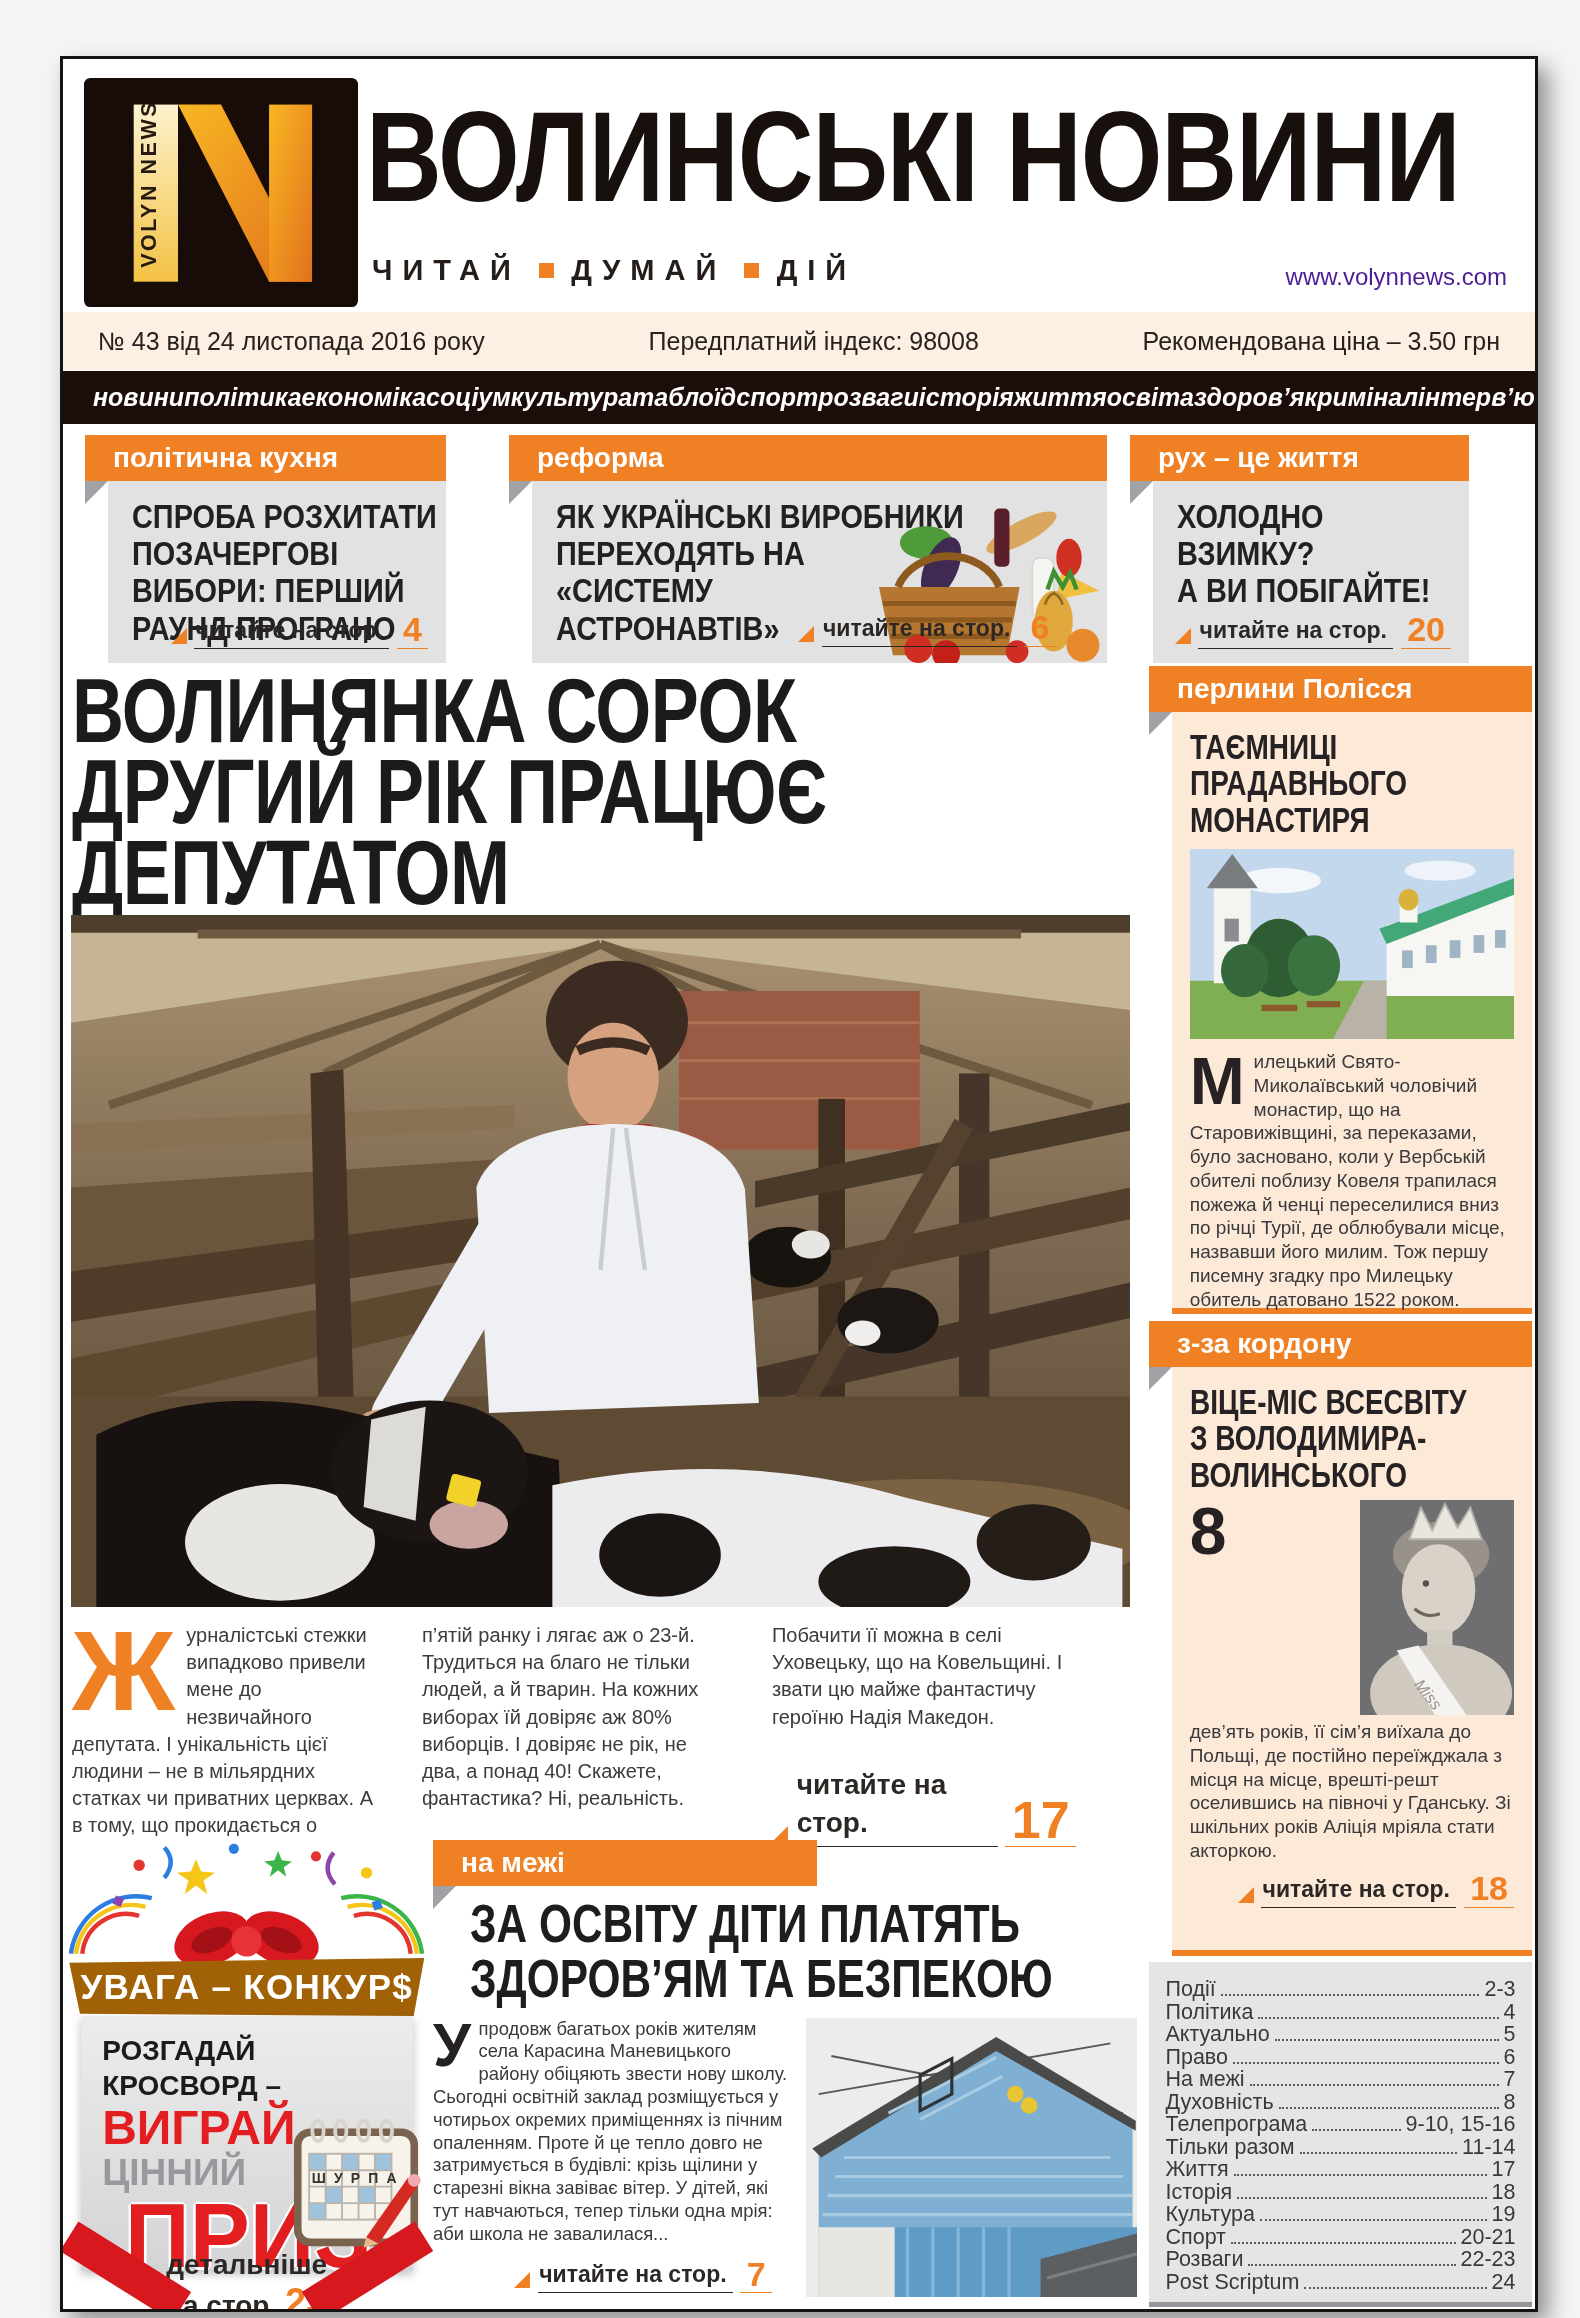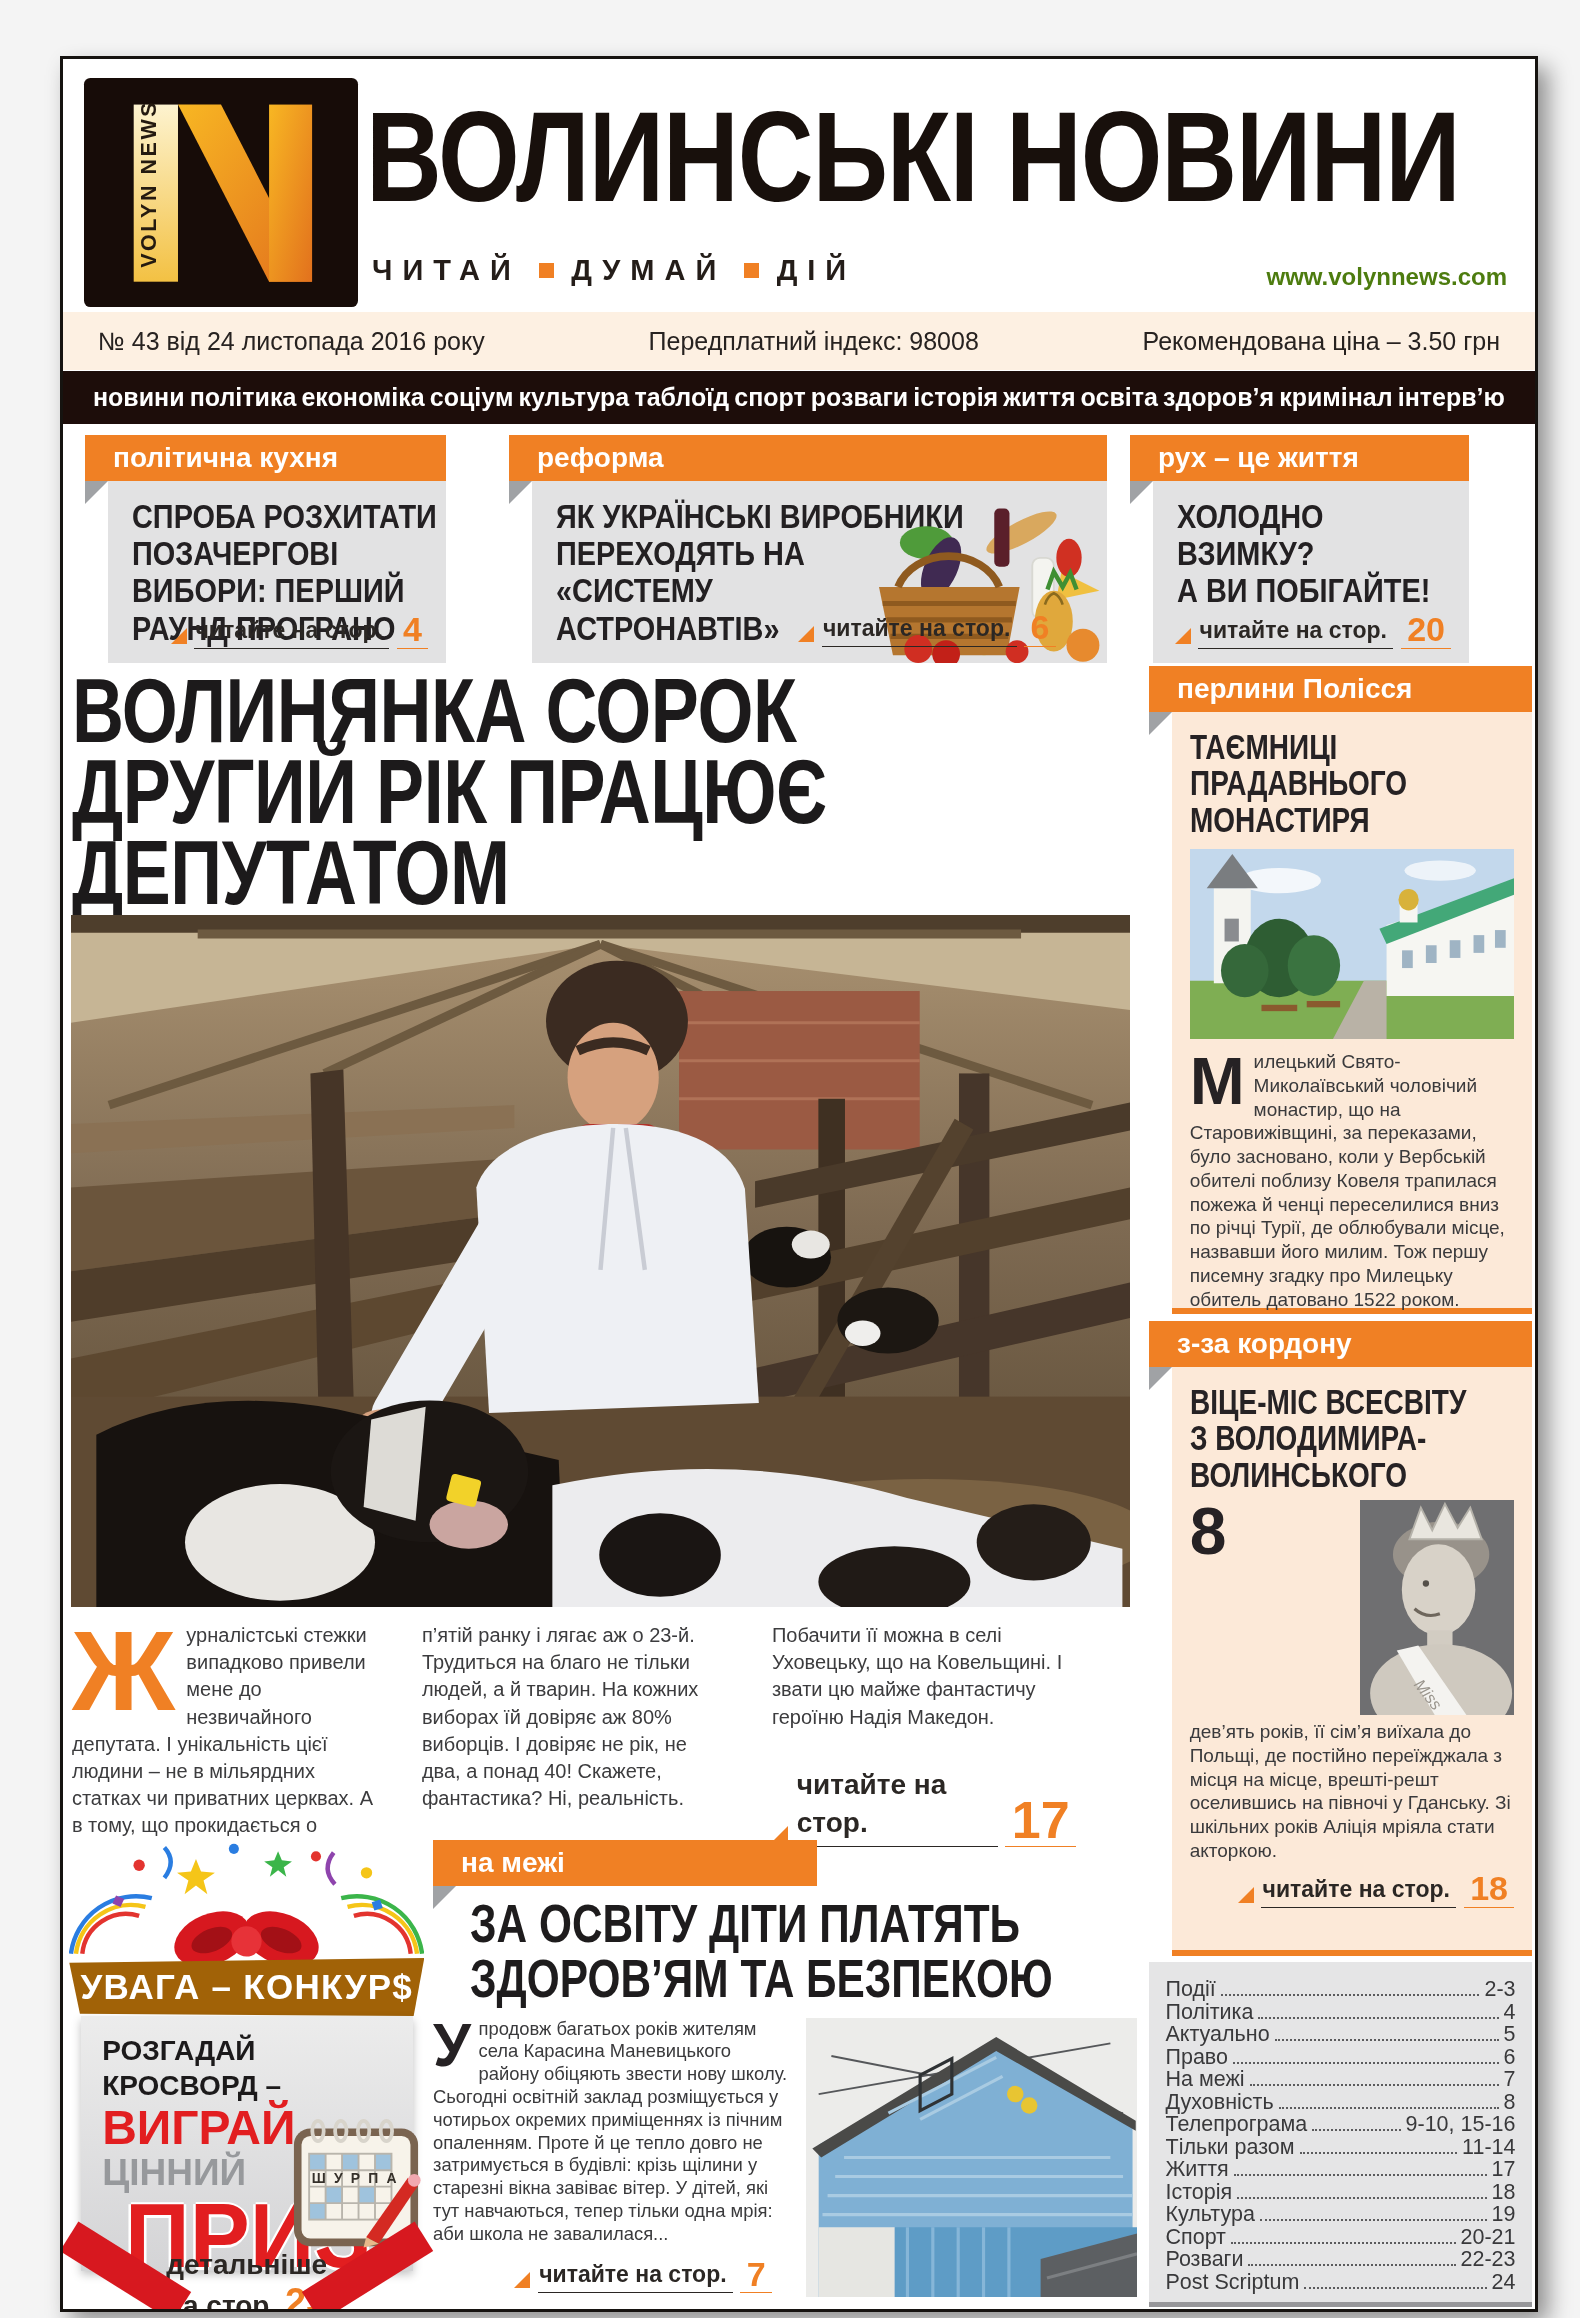--- a/index.html
+++ b/index.html
@@ -5,25 +5,25 @@
   html,body{margin:0;padding:0;background:#f4f4f4;}
   body{width:1580px;height:2319px;position:relative;font-family:"Liberation Sans","DejaVu Sans",sans-serif;color:#272220;}
   #frame{position:absolute;left:60px;top:56px;width:1472px;height:2250px;background:#ffffff;border:3.2px solid #161310;box-shadow:10px 11.4px 21.5px rgba(0,0,0,.42);overflow:hidden;}
   .cx{display:block;transform:scaleX(var(--sx,.82));transform-origin:0 0;white-space:nowrap;}
   
   #logo{position:absolute;left:21px;top:19px;width:274px;height:229px;background:#170c08;border-radius:6.3px;}
   #masthead{position:absolute;left:303px;top:34px;font-weight:bold;font-size:128px;line-height:1;color:#18100c;letter-spacing:-1.3px;}
   #tagline{position:absolute;left:309px;top:195px;display:flex;align-items:center;gap:17.7px;}
   .tag-word{font-weight:bold;font-size:29px;letter-spacing:10px;color:#241d19;}
   .tag-sq{width:15px;height:15px;background:#f08024;}
-  #website{position:absolute;right:28px;top:204px;font-weight:bold;font-size:24px;color:#4d7c0f;}
+  #website{position:absolute;right:28px;top:204px;font-weight:normal;font-size:24px;color:#4c1d95;}
   
   #infobar{position:absolute;left:0;top:253px;width:100%;height:58px;background:#fdf0e2;display:flex;align-items:center;justify-content:space-between;padding:0 35px;box-sizing:border-box;font-size:25px;}
   #navbar{position:absolute;left:0;top:312px;width:100%;height:53px;background:#1d0d0a;display:flex;align-items:center;justify-content:space-between;padding:0 30px;box-sizing:border-box;}
-  .nav-item{color:#fff;font-weight:bold;font-size:25px;cursor:pointer;}
+  .nav-item{color:#fff;font-weight:bold;font-size:25px;cursor:pointer;font-style:italic;}
   
   .sec-tag{height:46px;background:#f08024;color:#fff;font-weight:bold;font-size:28px;display:flex;align-items:center;padding-left:28px;box-sizing:border-box;}
   .dogear{position:absolute;left:0;top:46px;width:0;height:0;border-top:23px solid #a0a2a5;border-right:23px solid transparent;}
   
   .teaser{position:absolute;top:376px;height:250px;}
   #t1{left:22px;width:361px;}
   #t2{left:446px;width:598px;}
   #t3{left:1067px;width:339px;}
   .teaser-body{margin-left:23px;height:182px;background:#e2e2e3;position:relative;padding:16.5px 17.7px 11.4px 24px;box-sizing:border-box;}
   .th-line{font-weight:bold;color:#232022;font-size:34px;line-height:1.1;}

